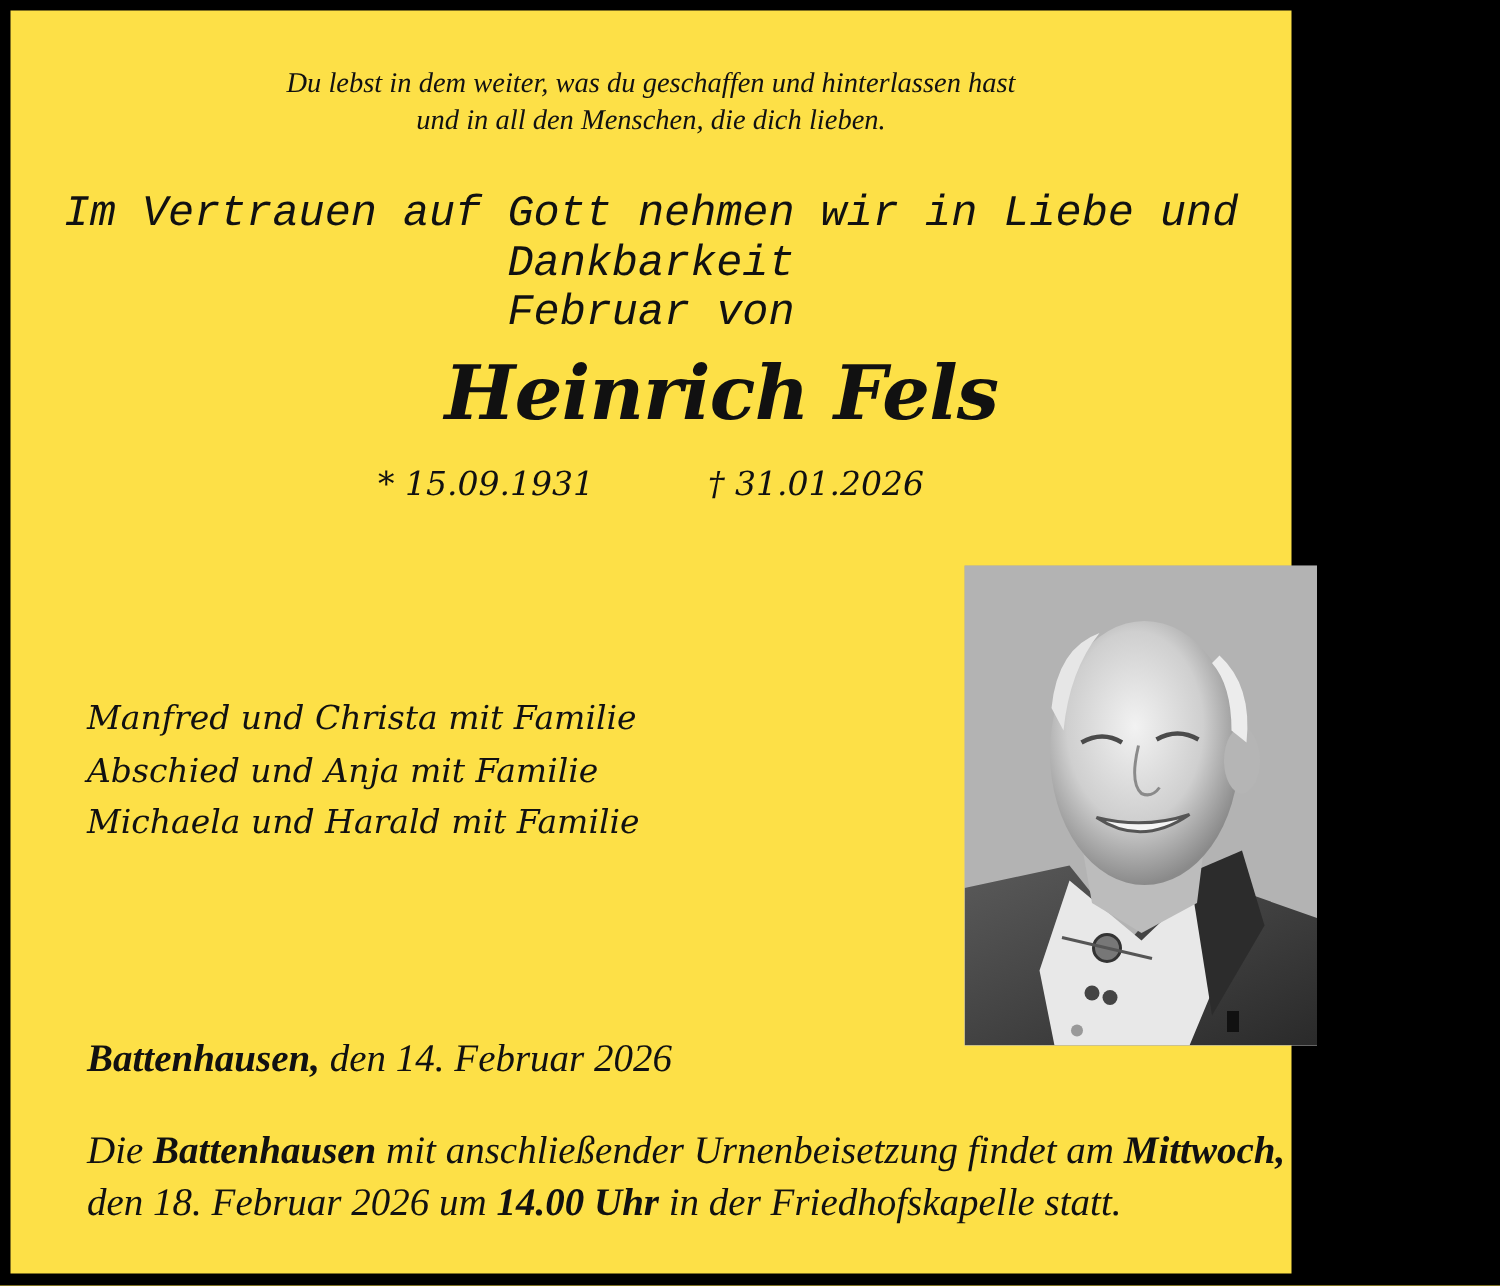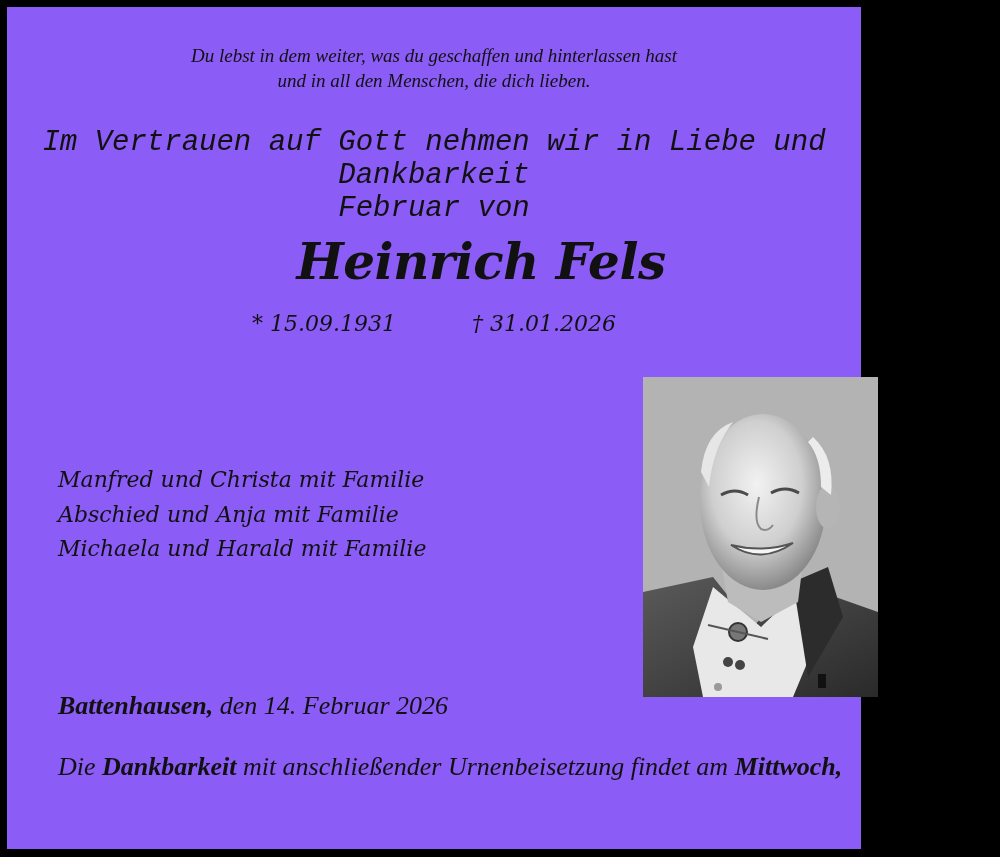--- a/index.html
+++ b/index.html
@@ -8,21 +8,21 @@
     background: #000;
     position: relative;
     overflow: hidden;
     font-family: "DejaVu Serif", "Liberation Serif", serif;
     color: #111;
   }
   .card {
     position: absolute;
     left: 7px; top: 7px;
     width: 854px; height: 842px;
-    background: #8b5cf6;
+    background: #fde047;
   }
   .abs { position: absolute; }
   .center { left: 0; width: 100%; text-align: center; }
   .motto {
     font-family: "Liberation Serif", serif;
     font-style: italic;
     font-size: 19px;
     line-height: 25px;
   }
   .intro {
@@ -151,16 +151,17 @@
     <div>Abschied und Anja mit Familie</div>
     <div>Michaela und Harald mit Familie</div>
   </div>
 
   <div class="abs placedate" style="left:51px; top:684px;">
     <b>Battenhausen,</b>
     <span>den 14. Februar 2026</span>
   </div>
 
   <div class="abs service" style="left:51px; top:742px;">
-    <div><span>Die </span><b>Dankbarkeit</b><span> mit anschließender Urnenbeisetzung findet am </span><b>Mittwoch,</b></div>
+    <div><span>Die </span><b>Battenhausen</b><span> mit anschließender Urnenbeisetzung findet am </span><b>Mittwoch,</b></div>
+    <div><span>den 18. Februar 2026 um </span><b>14.00 Uhr</b><span> in der Friedhofskapelle statt.</span></div>
   </div>
 
 </div>
 
 </body></html>

